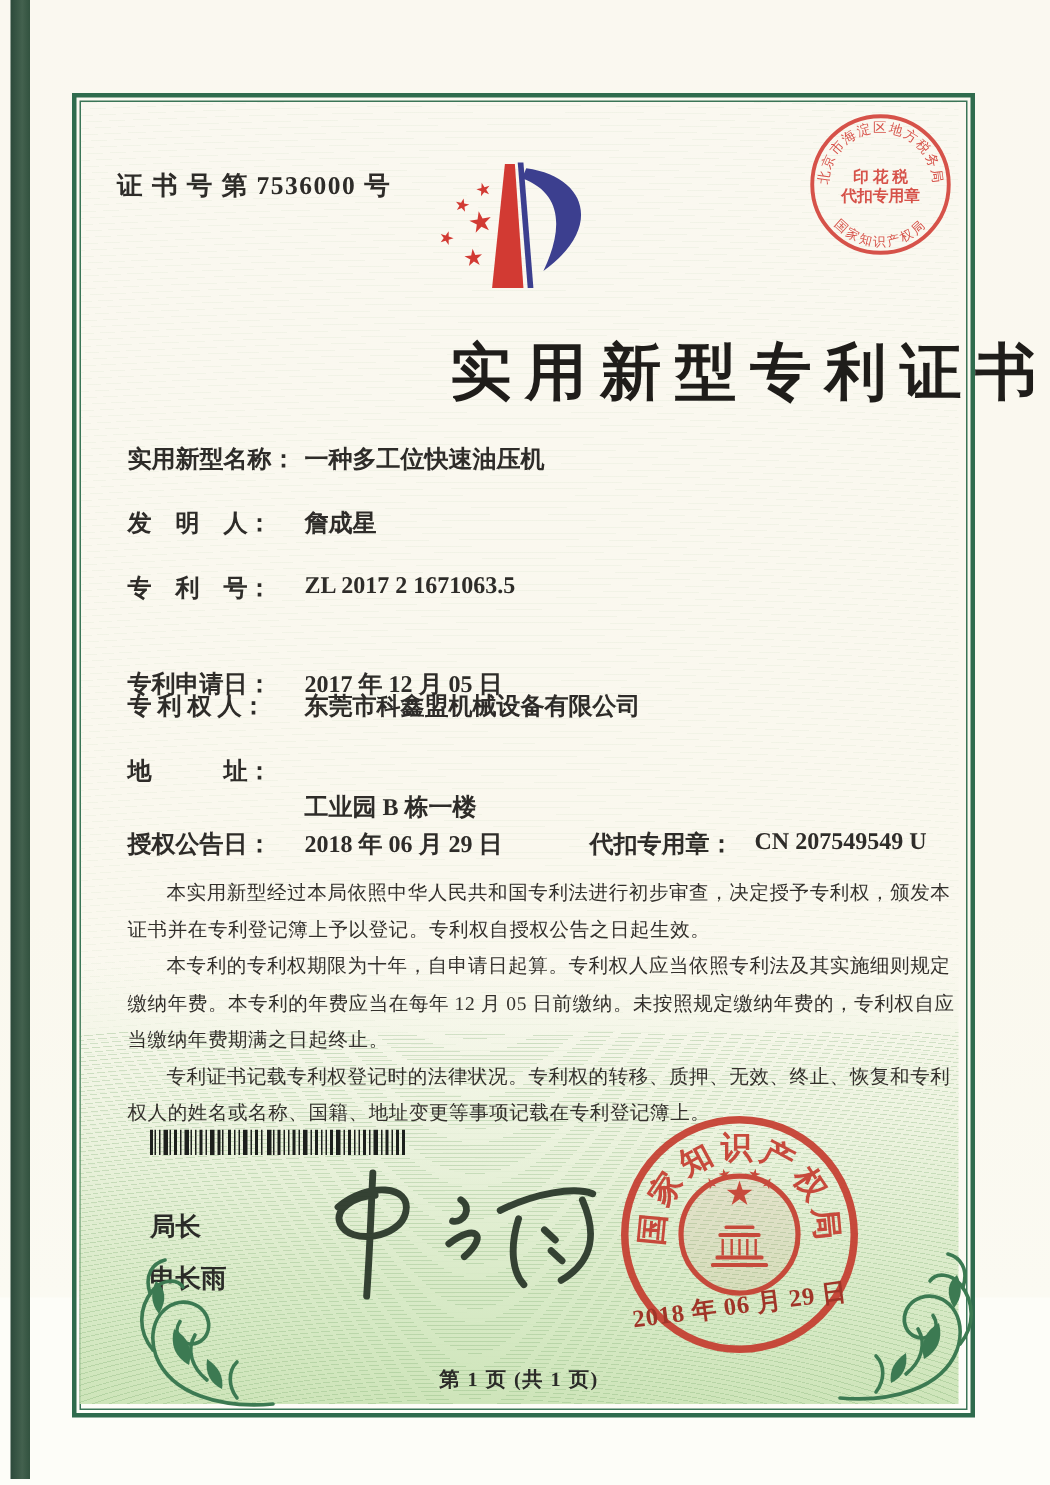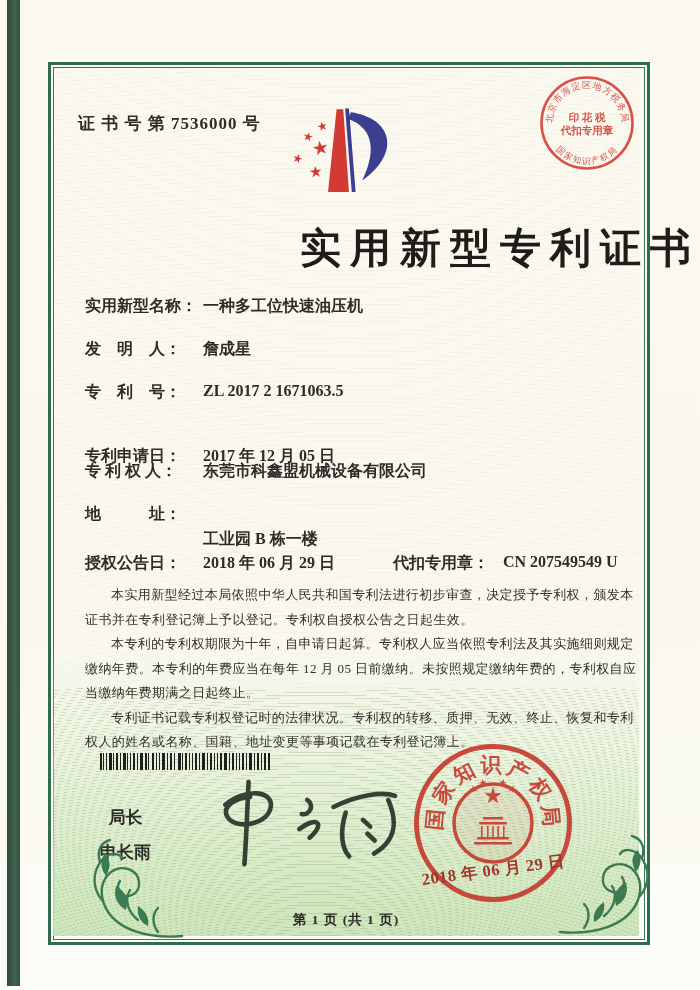--- a/index.html
+++ b/index.html
@@ -38,21 +38,21 @@
   .fvalue{display:inline-block;}
   .addr-val{white-space:normal;width:430px;line-height:23px;}
   .grant-right{position:absolute;left:308px;top:0;display:flex;}
 
   .body-text{position:absolute;left:85px;top:583px;width:557px;
     font-size:13px;line-height:24.5px;letter-spacing:0.4px;font-weight:500;color:#33302c;}
   .body-text p{margin:0;text-indent:2em;}
 
   .barcode{position:absolute;left:100px;top:753px;}
 
-  .director{position:absolute;left:100px;top:806px;font-size:17px;font-weight:600;color:#2b2b28;text-align:center;}
+  .director{position:absolute;left:100px;top:806px;font-size:17px;font-weight:600;color:#2b2b28;}
   .director .name{margin-top:12px;}
   .signature{position:absolute;left:196px;top:772px;transform:rotate(-2deg);}
 
   .seal{position:absolute;left:408px;top:738px;}
   .seal-date{position:absolute;left:421px;top:856px;width:200px;
     color:#a03528;font-size:16.5px;font-weight:600;letter-spacing:0.5px;
     transform:rotate(-7.5deg);white-space:nowrap;}
 
   .tax-stamp{position:absolute;left:537px;top:73px;opacity:0.92;}
 

